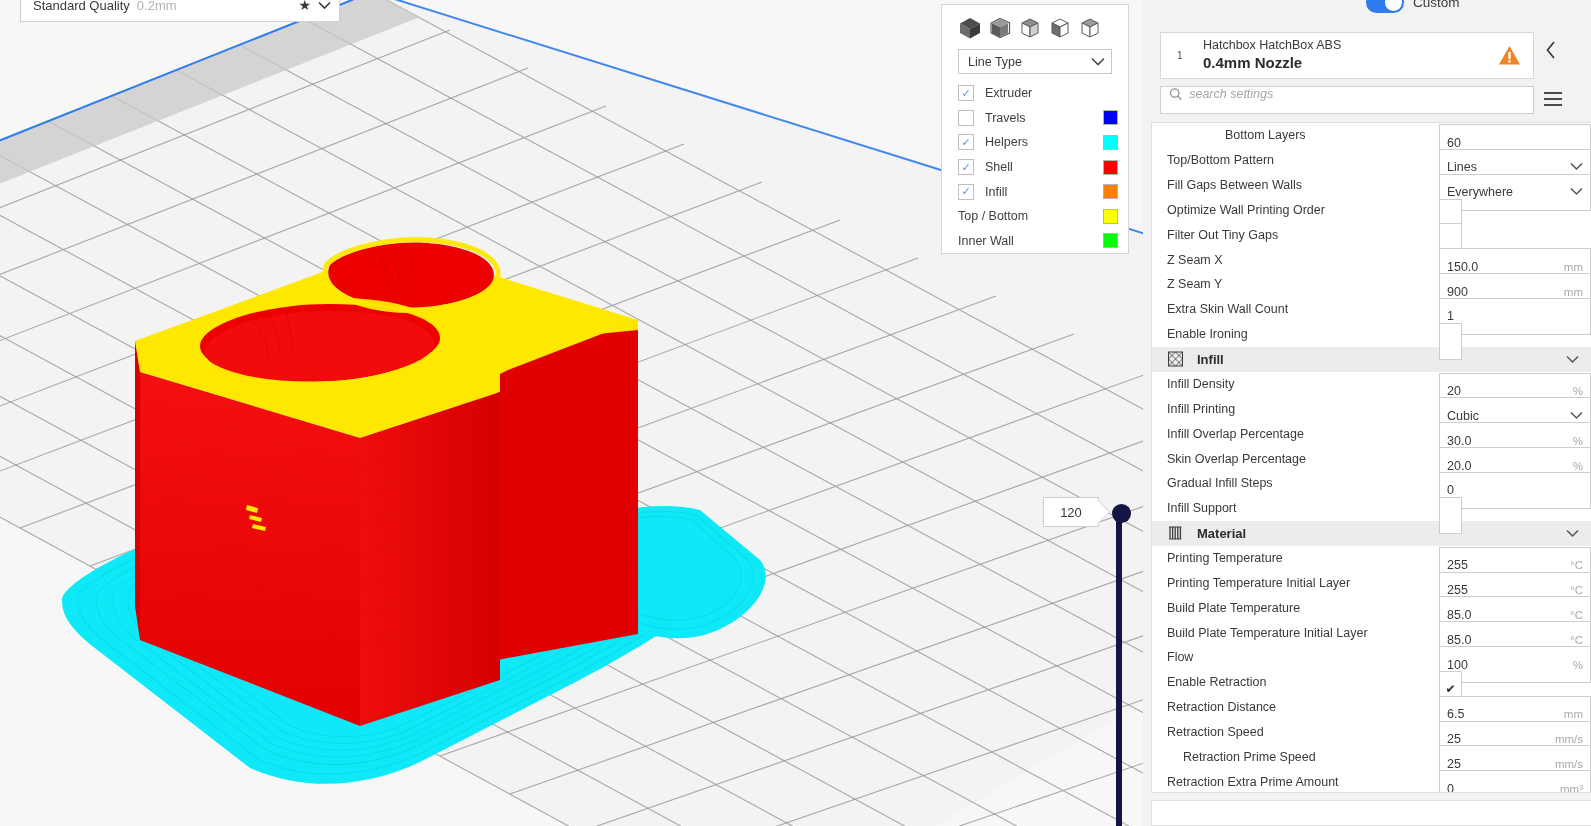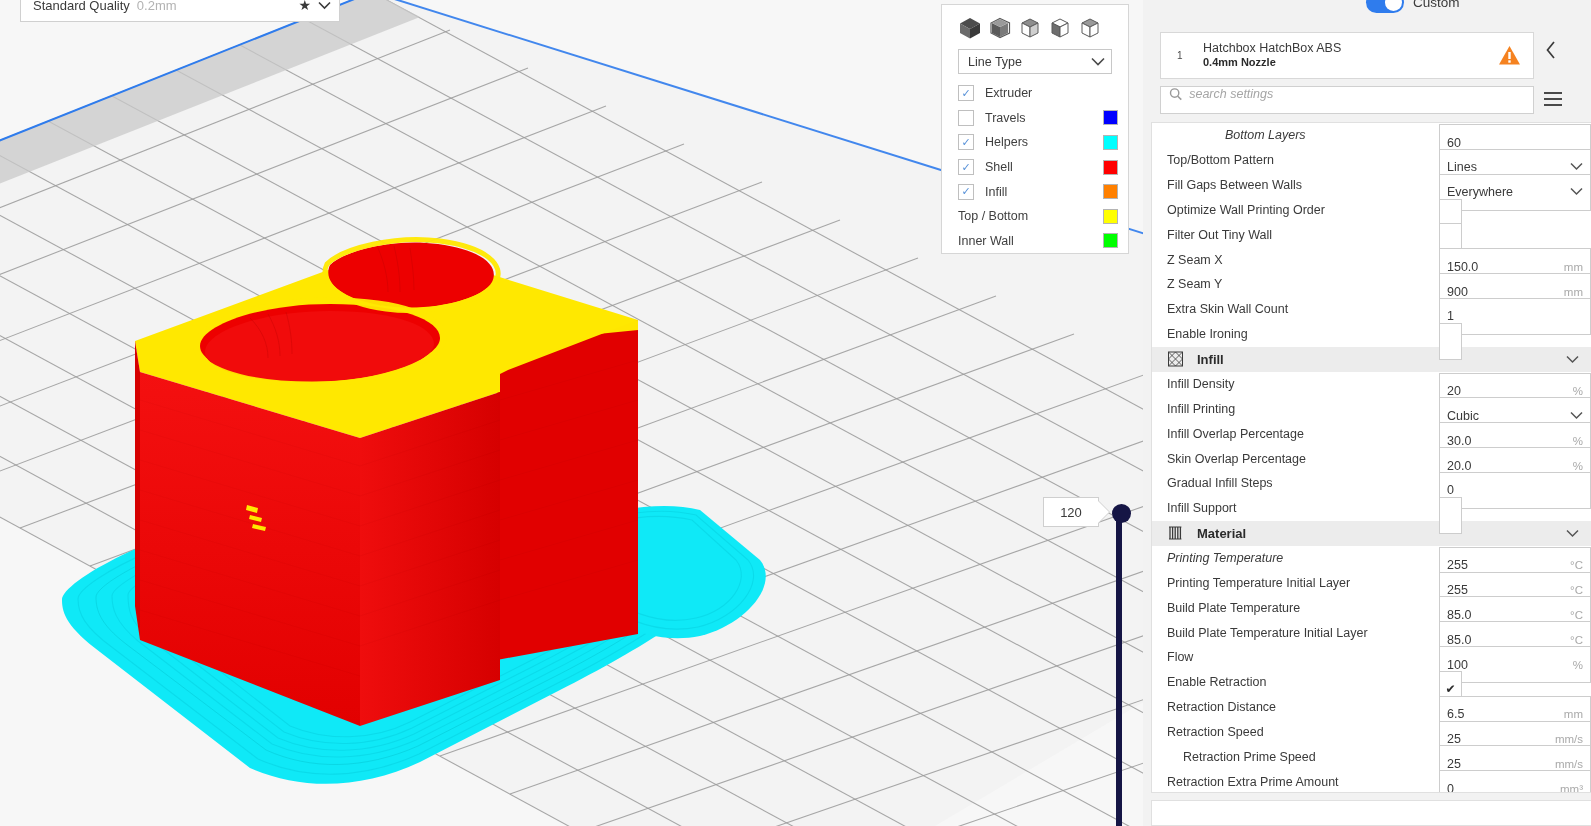--- a/index.html
+++ b/index.html
@@ -146,21 +146,21 @@
     position: absolute; left: 1160px; top: 32px;
     width: 374px; height: 47px;
     background: #ffffff;
     border: 1px solid #d8d8d8;
     display: flex; align-items: center;
     padding: 0 12px 0 16px;
   }
   .ext-num { font-size: 10px; color: #4a4a4a; width: 16px; }
   .ext-text { margin-left: 10px; line-height: 1.25; }
   .ext-l1 { font-size: 12.5px; color: #3a3a3a; }
-  .ext-l2 { font-size: 11px; color: #2b2b2b; font-weight: bold; }
+  .ext-l2 { font-size: 15px; color: #2b2b2b; font-weight: bold; }
   .ext-warn { margin-left: auto; }
   .ext-collapse {
     position: absolute; left: 1545px; top: 40px;
     font-size: 19px; color: #3a3a3a; cursor: pointer;
   }
 
   .searchbar {
     position: absolute; left: 1160px; top: 86px;
     width: 374px; height: 28px;
     background: #ffffff; border: 1px solid #d0d0d0;
@@ -193,21 +193,21 @@
   .setting-row {
     display: flex; align-items: center;
     height: 24.85px;
     padding-left: 15px;
     position: relative;
   }
   .sr-label {
     font-size: 12.5px; color: #3a3a3a;
     white-space: nowrap;
   }
-  .sr-label.italic { font-style: italic; }
+  .sr-label.italic { }
   .sr-label.indent { margin-left: 16px; }
   .sr-label.center { margin-left: 58px; }
   .sr-icons {
     margin-left: auto; margin-right: 12px;
     display: flex; align-items: center; gap: 9px;
   }
   .ic-revert { font-size: 13px; color: #5a5a5a; cursor: pointer; }
   .ic-info {
     width: 13px; height: 13px; border-radius: 50%;
     background: #6e6e6e; color: #fff;
@@ -605,21 +605,21 @@
           <span class="caret"><svg width="13" height="9" viewBox="0 0 13 9">
               <path d="M1 1.5 L6.5 7 L12 1.5" fill="none" stroke="#555" stroke-width="1.5"></path>
             </svg></span>
         </div>
       </div>
       <div class="setting-row">
         <span class="sr-label">Optimize Wall Printing Order</span>
         <div class="sr-field check"></div>
       </div>
       <div class="setting-row">
-        <span class="sr-label">Filter Out Tiny Wall</span>
+        <span class="sr-label">Filter Out Tiny Gaps</span>
         <div class="sr-field check"></div>
       </div>
       <div class="setting-row">
         <span class="sr-label">Z Seam X</span>
         <div class="sr-field">
           <span>150.0</span>
           <span class="unit">mm</span>
         </div>
       </div>
       <div class="setting-row">

